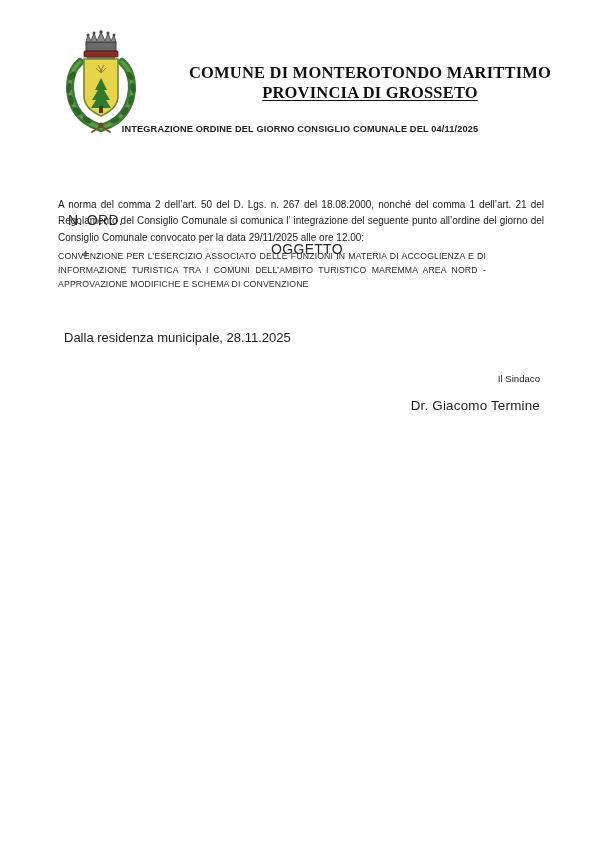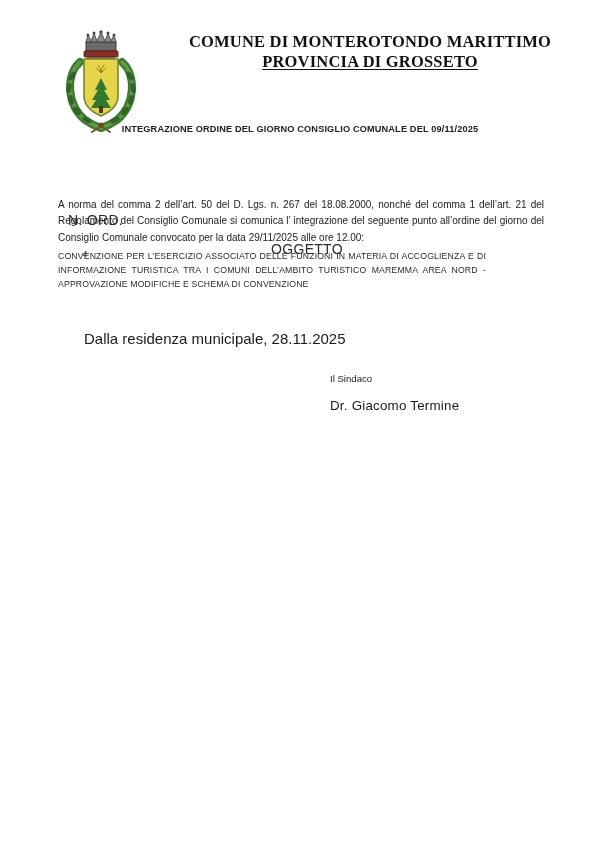--- a/index.html
+++ b/index.html
@@ -48,20 +48,21 @@
     width: 440px;
     text-align: center;
   }
   .doc-title {
     font-family: "Liberation Serif", serif;
     font-weight: bold;
     font-size: 16.5px;
     letter-spacing: 0.2px;
     color: #111111;
     white-space: nowrap;
+    margin-top: 31px;
   }
   .doc-subtitle {
     font-family: "Liberation Serif", serif;
     font-weight: bold;
     font-size: 16.5px;
     letter-spacing: 0.2px;
     color: #111111;
     white-space: nowrap;
   }
   .doc-subtitle span.u {
@@ -146,33 +147,33 @@
     line-height: 14.2px;
     letter-spacing: 0.15px;
     text-align: justify;
     text-justify: inter-word;
     color: #2a2a2a;
   }
 
   
   .place-date {
     position: absolute;
-    left: 84px;
+    left: 64px;
     top: 330px;
-    font-size: 15px;
+    font-size: 13px;
     color: #1a1a1a;
   }
 
   
   .signature {
     position: absolute;
     left: 330px;
     top: 373px;
     width: 210px;
-    text-align: left;
+    text-align: right;
   }
   .sig-role {
     font-size: 9.6px;
     color: #1a1a1a;
   }
   .sig-name {
     margin-top: 14px;
     font-size: 13.4px;
     color: #1a1a1a;
     letter-spacing: 0.2px;
@@ -242,21 +243,21 @@
     </div>
 
     <div class="title-stack">
       <div class="doc-title">COMUNE DI MONTEROTONDO MARITTIMO</div>
       <div class="doc-subtitle">
         <span class="u">PROVINCIA DI GROSSETO</span>
       </div>
     </div>
   </div>
 
-  <div class="notice-line">INTEGRAZIONE ORDINE DEL GIORNO CONSIGLIO COMUNALE DEL 09/11/2025</div>
+  <div class="notice-line">INTEGRAZIONE ORDINE DEL GIORNO CONSIGLIO COMUNALE DEL 04/11/2025</div>
 
   <div class="body-par">A norma del comma 2 dell’art. 50 del D. Lgs. n. 267 del 18.08.2000, nonché del comma 1 dell’art. 21 del Regolamento del Consiglio Comunale si comunica l’ integrazione del seguente punto all’ordine del giorno del Consiglio Comunale convocato per la data 29/11/2025 alle ore 12.00:</div>
 
   <div class="agenda">
     <div class="agenda-head">
       <div class="col-num">N. ORD.</div>
       <div class="col-obj">OGGETTO</div>
     </div>
 
     <div class="agenda-row">

